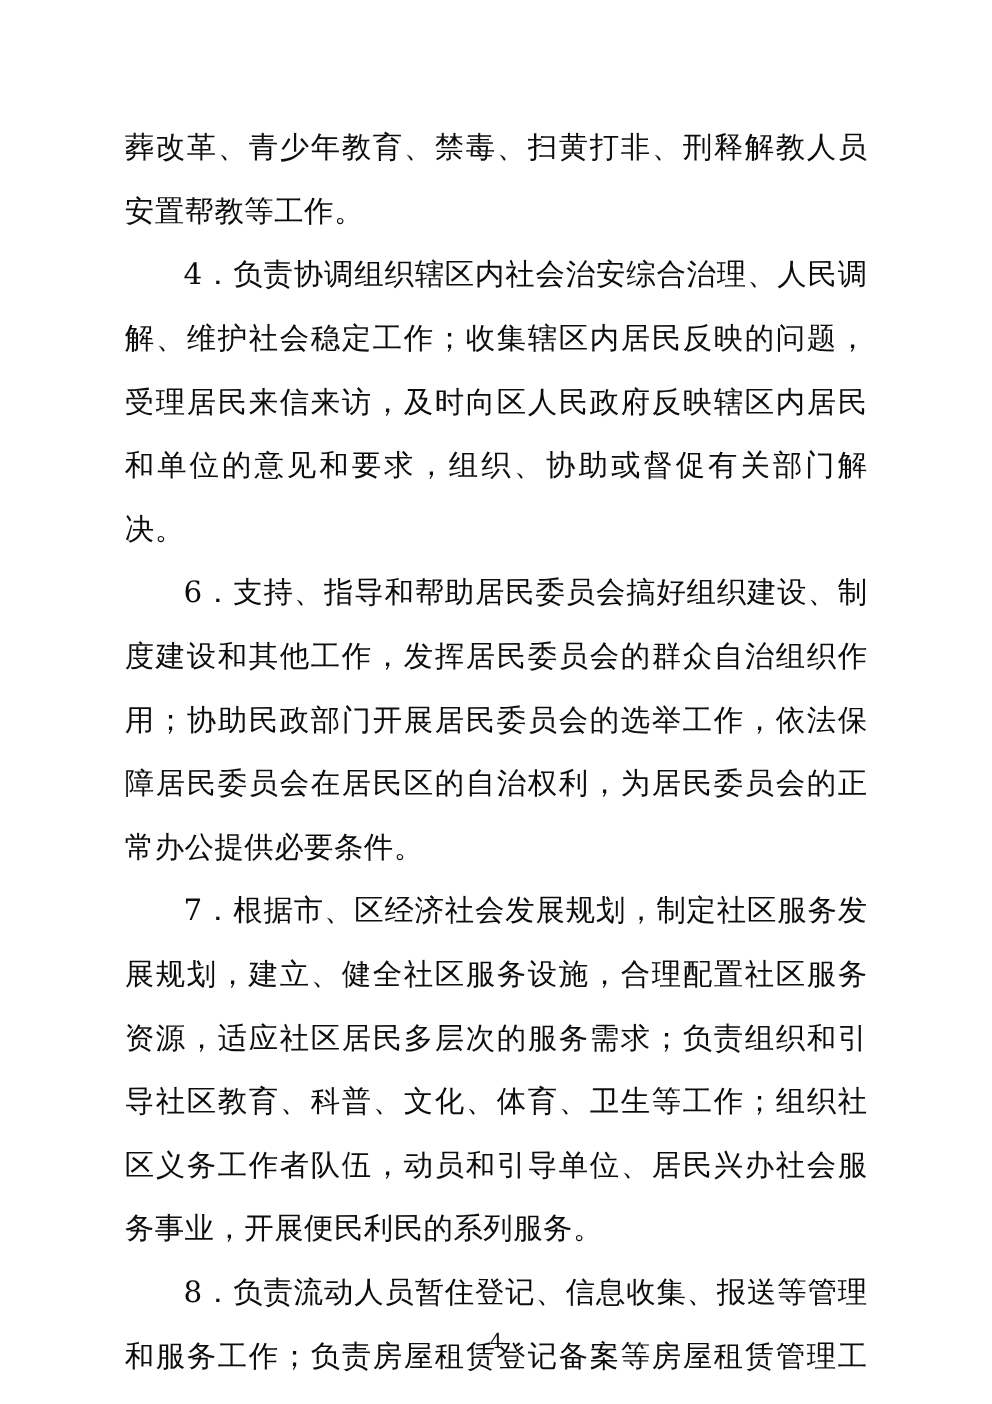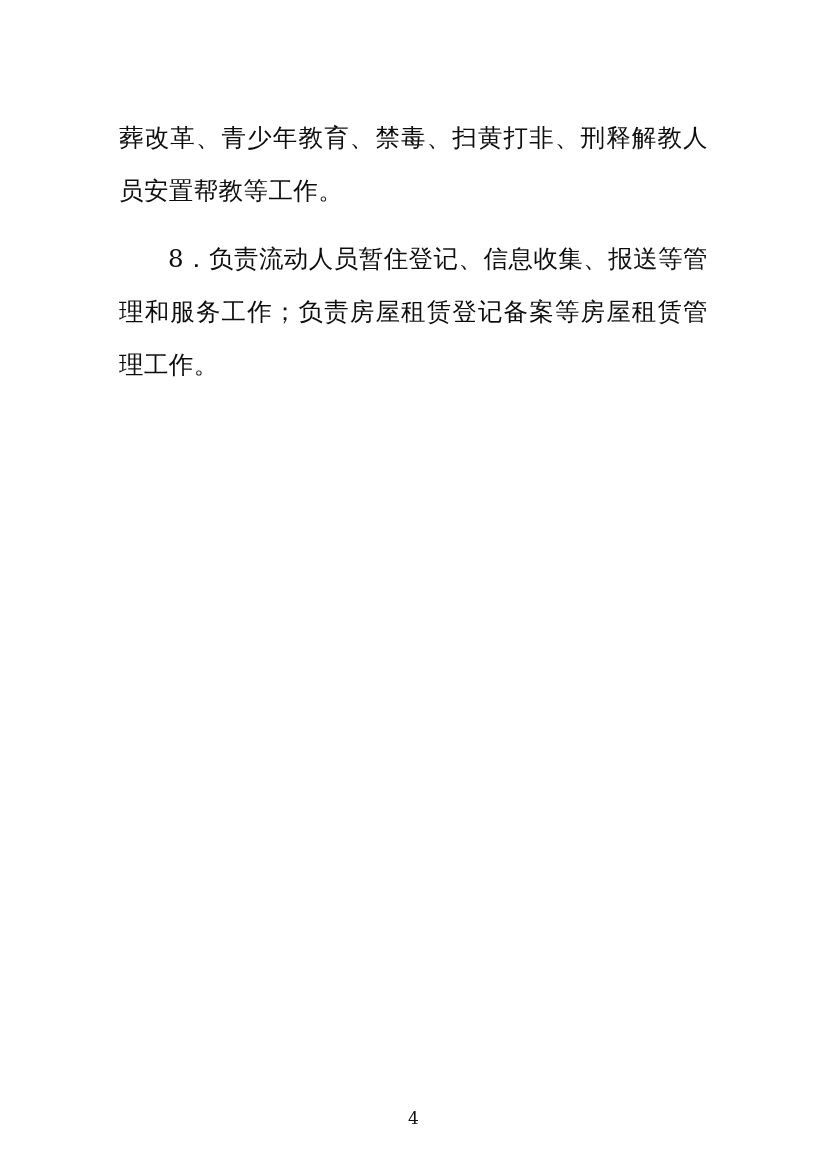--- a/index.html
+++ b/index.html
@@ -22,21 +22,21 @@
     padding: 96px 104px 60px 104px;
   }
   .doc-body {
     font-size: 24.5px;
     line-height: 53px;
     letter-spacing: 0.4px;
     text-align: justify;
     text-justify: inter-ideograph;
   }
   .para {
-    margin: 15px;
+    margin: 0;
     text-indent: 0;
   }
   .para.indent {
     text-indent: 49px;
   }
   .page-number {
     position: absolute;
     left: 0;
     right: 0;
     bottom: 42px;
@@ -45,17 +45,20 @@
     font-family: "DejaVu Serif", "Liberation Serif", serif;
     color: #111;
   }
 </style>
 </head>
 <body>
 
 <div class="page">
   <div class="doc-body">
     <p class="para">葬改革、青少年教育、禁毒、扫黄打非、刑释解教人员安置帮教等工作。</p>
+    <p class="para indent">4．负责协调组织辖区内社会治安综合治理、人民调解、维护社会稳定工作；收集辖区内居民反映的问题，受理居民来信来访，及时向区人民政府反映辖区内居民和单位的意见和要求，组织、协助或督促有关部门解决。</p>
+    <p class="para indent">6．支持、指导和帮助居民委员会搞好组织建设、制度建设和其他工作，发挥居民委员会的群众自治组织作用；协助民政部门开展居民委员会的选举工作，依法保障居民委员会在居民区的自治权利，为居民委员会的正常办公提供必要条件。</p>
+    <p class="para indent">7．根据市、区经济社会发展规划，制定社区服务发展规划，建立、健全社区服务设施，合理配置社区服务资源，适应社区居民多层次的服务需求；负责组织和引导社区教育、科普、文化、体育、卫生等工作；组织社区义务工作者队伍，动员和引导单位、居民兴办社会服务事业，开展便民利民的系列服务。</p>
     <p class="para indent">8．负责流动人员暂住登记、信息收集、报送等管理和服务工作；负责房屋租赁登记备案等房屋租赁管理工作。</p>
 
   </div>
   <div class="page-number">4</div>
 </div>
 
 </body></html>

